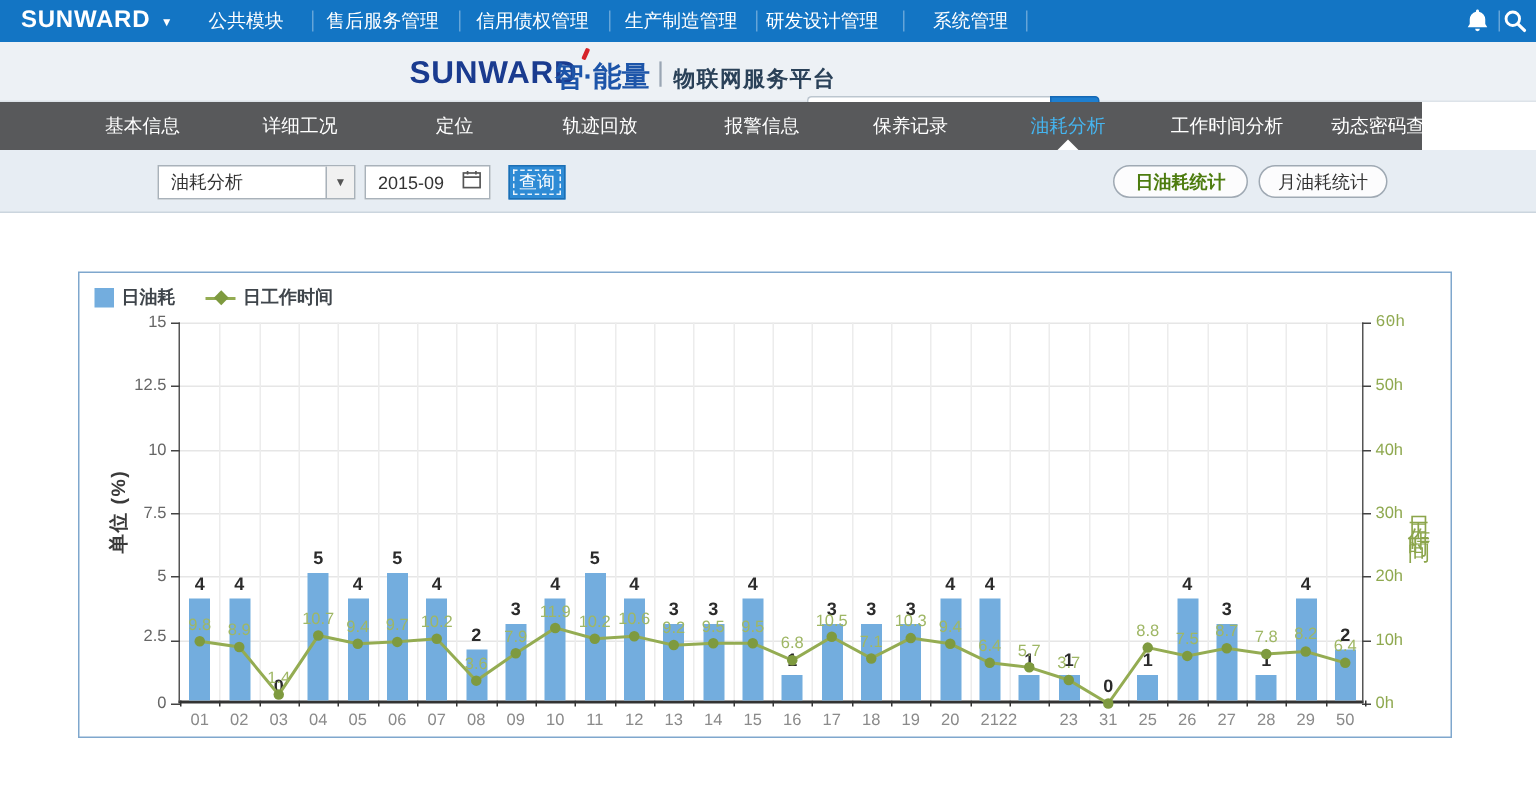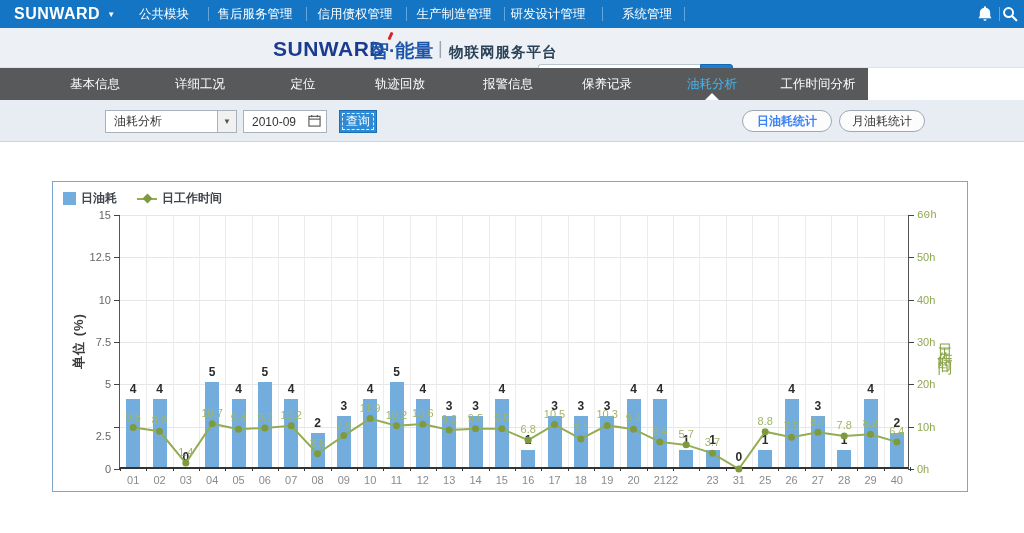--- a/index.html
+++ b/index.html
@@ -21,36 +21,36 @@
   .logo-main .w { position:relative; }
   .logo-main .w .accent { position:absolute; left:4px; top:-5px; width:3px; height:8px; background:#D6232A; transform:rotate(24deg); border-radius:1px; }
   .logo-zn { position:absolute; left:370px; top:10px; font-size:19px; font-weight:bold; color:#1D55A9; }
   .logo-sep { position:absolute; left:438px; top:10px; font-size:18px; color:#9AA6B4; font-weight:200; }
   .logo-platform { position:absolute; left:449px; top:15px; font-size:14.5px; font-weight:bold; color:#2A4158; letter-spacing:1px; }
   .hsearch { position:absolute; left:538px; top:36px; height:25px; display:flex; }
   .hsearch input { width:162px; height:25px; border:1px solid #BCC6CF; border-right:none; border-radius:3px 0 0 3px; padding:0 8px; font-size:12px; color:#555; background:#fff; outline:none; }
   .hsearch button { width:33px; height:25px; border:1px solid #1568B4; background:#1E7FD0; border-radius:0 3px 3px 0; cursor:pointer; display:flex; align-items:center; justify-content:center; }
 
   
-  .subnav { position:absolute; left:0; top:68px; width:868px; height:32px; background:#58595B; }
+  .subnav { position:absolute; left:0; top:68px; width:948px; height:32px; background:#58595B; }
   .subnav-item { position:absolute; top:0; height:32px; line-height:32px; transform:translateX(-50%); color:#fff; font-size:12.5px; cursor:pointer; white-space:nowrap; }
   .subnav-item.active { color:#45B5F0; }
   .subnav-tri { position:absolute; bottom:0; left:712px; transform:translateX(-50%); width:0; height:0; border-left:7px solid transparent; border-right:7px solid transparent; border-bottom:7px solid #fff; }
 
   
   .filterbar { position:absolute; left:0; top:100px; width:1024px; height:42px; background:#E7EDF3; border-bottom:1px solid #CBD5DE; }
   .f-select { position:absolute; left:105px; top:10px; width:132px; height:23px; background:#fff; border:1px solid #A9B2BA; display:flex; align-items:center; cursor:pointer; }
   .f-select .txt { flex:1; font-size:12px; color:#333; padding-left:8px; }
   .f-select .arrow { width:19px; height:21px; background:#F1F1F1; border-left:1px solid #A9B2BA; display:flex; align-items:center; justify-content:center; font-size:8px; color:#555; }
   .f-date { position:absolute; left:243px; top:10px; width:84px; height:23px; background:#fff; border:1px solid #A9B2BA; display:flex; align-items:center; cursor:pointer; }
   .f-date .txt { flex:1; font-size:12px; color:#333; padding-left:8px; }
   .f-date .cal { margin-right:5px; }
   .f-query { position:absolute; left:339px; top:10px; width:38px; height:23px; background:#2E8BD5; border:1px solid #1C6FB4; color:#fff; font-size:12px; cursor:pointer; outline:1px dashed rgba(255,255,255,.9); outline-offset:-4px; }
   .f-right-btn { position:absolute; top:10px; height:22px; border:1px solid #9FA9B3; border-radius:11px; background:#FCFCFD; font-size:12px; text-align:center; line-height:20px; cursor:pointer; padding:0 12px; }
-  .f-right-btn.daily { left:742px; width:90px; color:#3b82f6; font-weight:bold; }
+  .f-right-btn.daily { left:742px; width:90px; color:#4d7c0f; font-weight:bold; }
   .f-right-btn.monthly { left:839px; width:86px; color:#333; }
 
   
   .chartbox { position:absolute; left:52px; top:181px; width:916px; height:311px; background:#fff; border:1px solid #7FA7CD; }
   .legend { position:absolute; left:10px; top:8px; display:flex; align-items:center; gap:20px; font-size:12px; font-weight:600; color:#3F454B; }
   .legend .item { display:flex; align-items:center; gap:5px; cursor:pointer; }
   .legend .sw-bar { width:13px; height:13px; background:#73ADDE; }
   .legend .sw-line { position:relative; width:20px; height:13px; }
   .legend .sw-line i { position:absolute; left:0; top:6px; width:20px; height:2px; background:#94AC52; }
   .legend .sw-line b { position:absolute; left:7px; top:3px; width:7px; height:7px; background:#7E9A3F; transform:rotate(45deg); }
@@ -137,21 +137,21 @@
     <div class="subnav-item" style="left:818px">工作时间分析</div>
     <div class="subnav-tri"></div>
   </div>
 
   <div class="filterbar">
     <div class="f-select">
       <span class="txt">油耗分析</span>
       <span class="arrow">▼</span>
     </div>
     <div class="f-date">
-      <span class="txt">2010-09</span>
+      <span class="txt">2015-09</span>
       <span class="cal">
         <svg width="13" height="13" viewBox="0 0 14 14">
             <rect x="1" y="2.5" width="12" height="10.5" fill="none" stroke="#555" stroke-width="1.2"></rect>
             <line x1="1" y1="5.5" x2="13" y2="5.5" stroke="#555" stroke-width="1.2"></line>
             <line x1="4" y1="1" x2="4" y2="3.5" stroke="#555" stroke-width="1.2"></line>
             <line x1="10" y1="1" x2="10" y2="3.5" stroke="#555" stroke-width="1.2"></line>
           </svg>
       </span>
     </div>
     <button class="f-query">查询</button>
@@ -176,21 +176,21 @@
     <div class="plot" id="plot">
       <div class="axis-title-left">单位 (%)</div>
       <div class="axis-title-right">日工作时间</div>
     <div class="tick-left" style="top: 254px;"></div>
         <div class="tick-right" style="top: 254px;"></div>
         <div class="ylab-left" style="top: 254px;">0</div>
         <div class="ylab-right" style="top: 254px;">0h</div>
         <div class="gridline-h" style="top: 211.667px;"></div>
         <div class="tick-left" style="top: 211.667px;"></div>
         <div class="tick-right" style="top: 211.667px;"></div>
-        <div class="ylab-left" style="top: 221px;">2.5</div>
+        <div class="ylab-left" style="top: 209px;">2.5</div>
         <div class="ylab-right" style="top: 211.667px;">10h</div>
         <div class="gridline-h" style="top: 169.333px;"></div>
         <div class="tick-left" style="top: 169.333px;"></div>
         <div class="tick-right" style="top: 169.333px;"></div>
         <div class="ylab-left" style="top: 169.333px;">5</div>
         <div class="ylab-right" style="top: 169.333px;">20h</div>
         <div class="gridline-h" style="top: 127px;"></div>
         <div class="tick-left" style="top: 127px;"></div>
         <div class="tick-right" style="top: 127px;"></div>
         <div class="ylab-left" style="top: 127px;">7.5</div>
@@ -350,21 +350,21 @@
         <div class="bar-label" style="left: 697.833px; bottom: 53.8px;">3</div>
         <div class="xlab" style="left: 697.833px;">27</div>
         <div class="bar" style="left: 717.167px; height: 16.9333px;"></div>
         <div class="bar-label" style="left: 724.167px; bottom: 19.9333px;">1</div>
         <div class="xlab" style="left: 724.167px;">28</div>
         <div class="bar" style="left: 743.5px; height: 67.7333px;"></div>
         <div class="bar-label" style="left: 750.5px; bottom: 70.7333px;">4</div>
         <div class="xlab" style="left: 750.5px;">29</div>
         <div class="bar" style="left: 769.833px; height: 33.8667px;"></div>
         <div class="bar-label" style="left: 776.833px; bottom: 36.8667px;">2</div>
-        <div class="xlab" style="left: 776.833px;">40</div>
+        <div class="xlab" style="left: 776.833px;">50</div>
         <svg width="790" height="254" class="line-svg">
           <polyline points="13.2,212.5 39.5,216.3 65.8,248.1 92.2,208.7 118.5,214.2 144.8,212.9 171.2,210.8 197.5,238.8 223.8,220.6 250.2,203.6 276.5,210.8 302.8,209.1 329.2,215.1 355.5,213.8 381.8,213.8 408.2,225.2 434.5,209.6 460.8,223.9 487.2,210.4 513.5,214.2 539.8,226.9 566.2,229.9 592.5,238.3 618.8,254.0 645.2,216.7 671.5,222.3 697.8,217.2 724.2,221.0 750.5,219.3 776.8,226.9" fill="none" stroke="#94AC52" stroke-width="2"></polyline>
           <circle cx="13.166666666666666" cy="212.51333333333332" r="3.5" fill="#7E9A3F"></circle>
           <circle cx="39.5" cy="216.32333333333332" r="3.5" fill="#7E9A3F"></circle>
           <circle cx="65.83333333333333" cy="248.07333333333332" r="3.5" fill="#7E9A3F"></circle>
           <circle cx="92.16666666666666" cy="208.70333333333335" r="3.5" fill="#7E9A3F"></circle>
           <circle cx="118.5" cy="214.20666666666665" r="3.5" fill="#7E9A3F"></circle>
           <circle cx="144.83333333333331" cy="212.93666666666667" r="3.5" fill="#7E9A3F"></circle>
           <circle cx="171.16666666666666" cy="210.82" r="3.5" fill="#7E9A3F"></circle>
           <circle cx="197.5" cy="238.76" r="3.5" fill="#7E9A3F"></circle>

